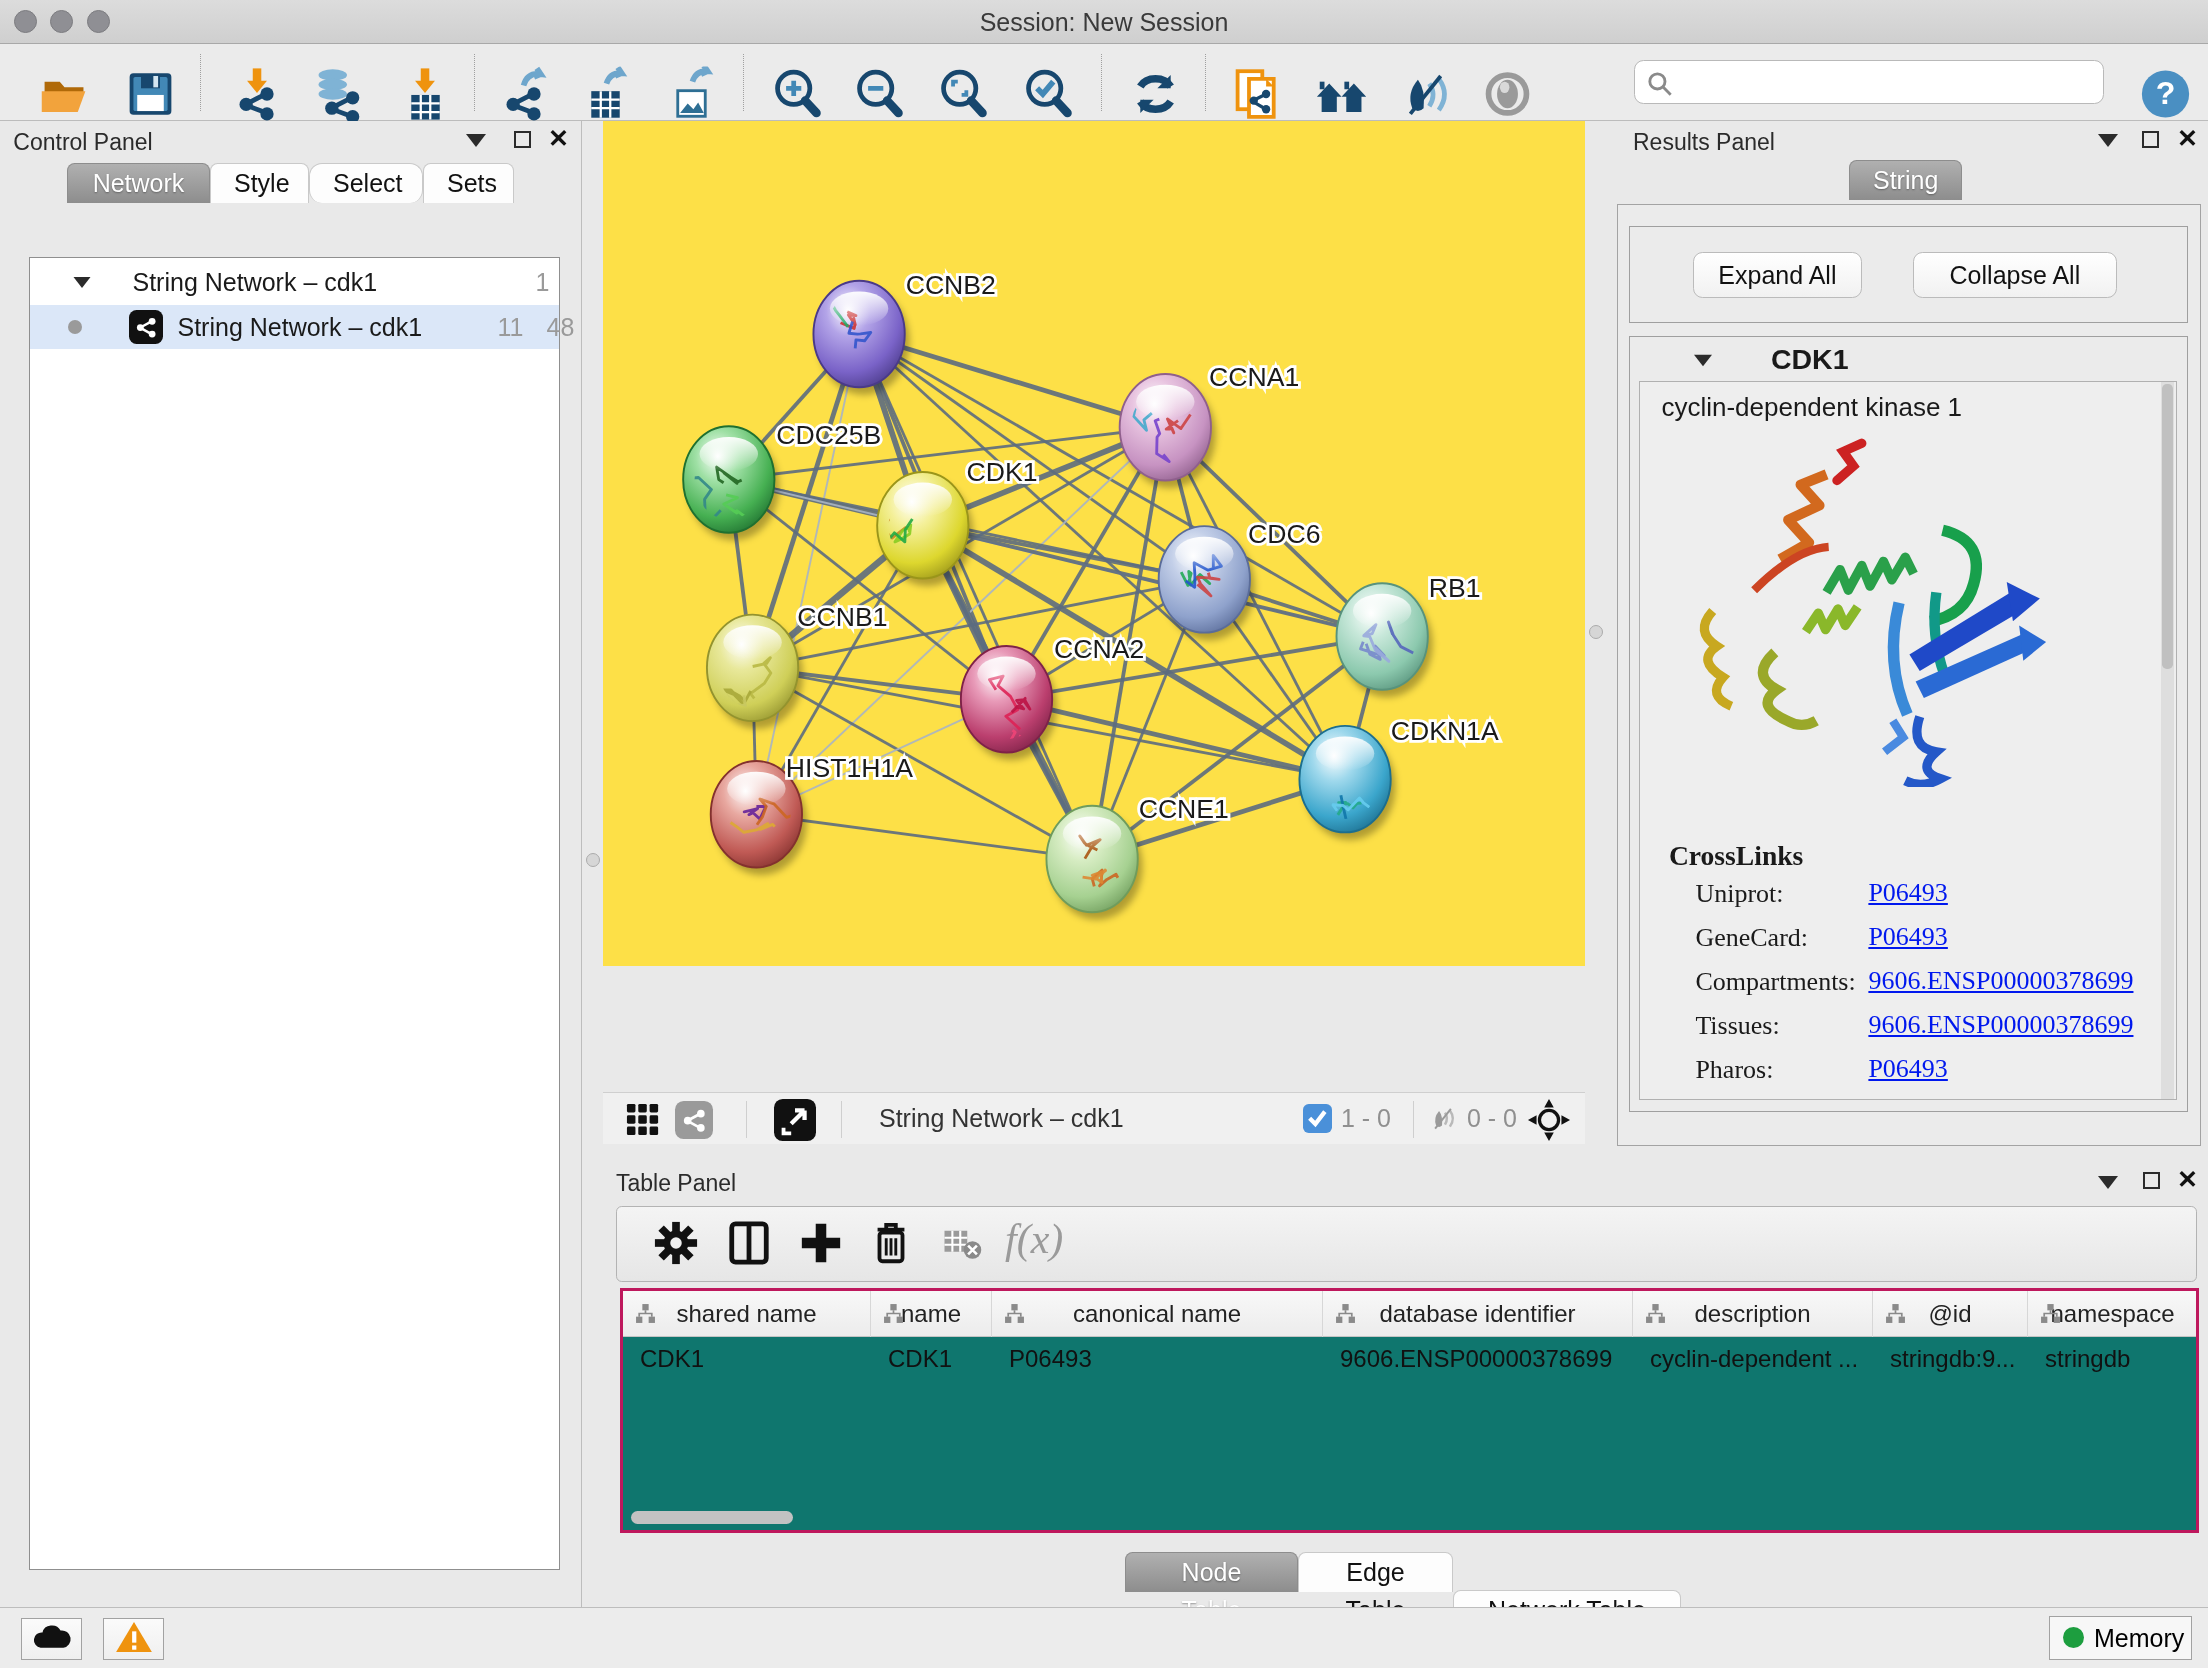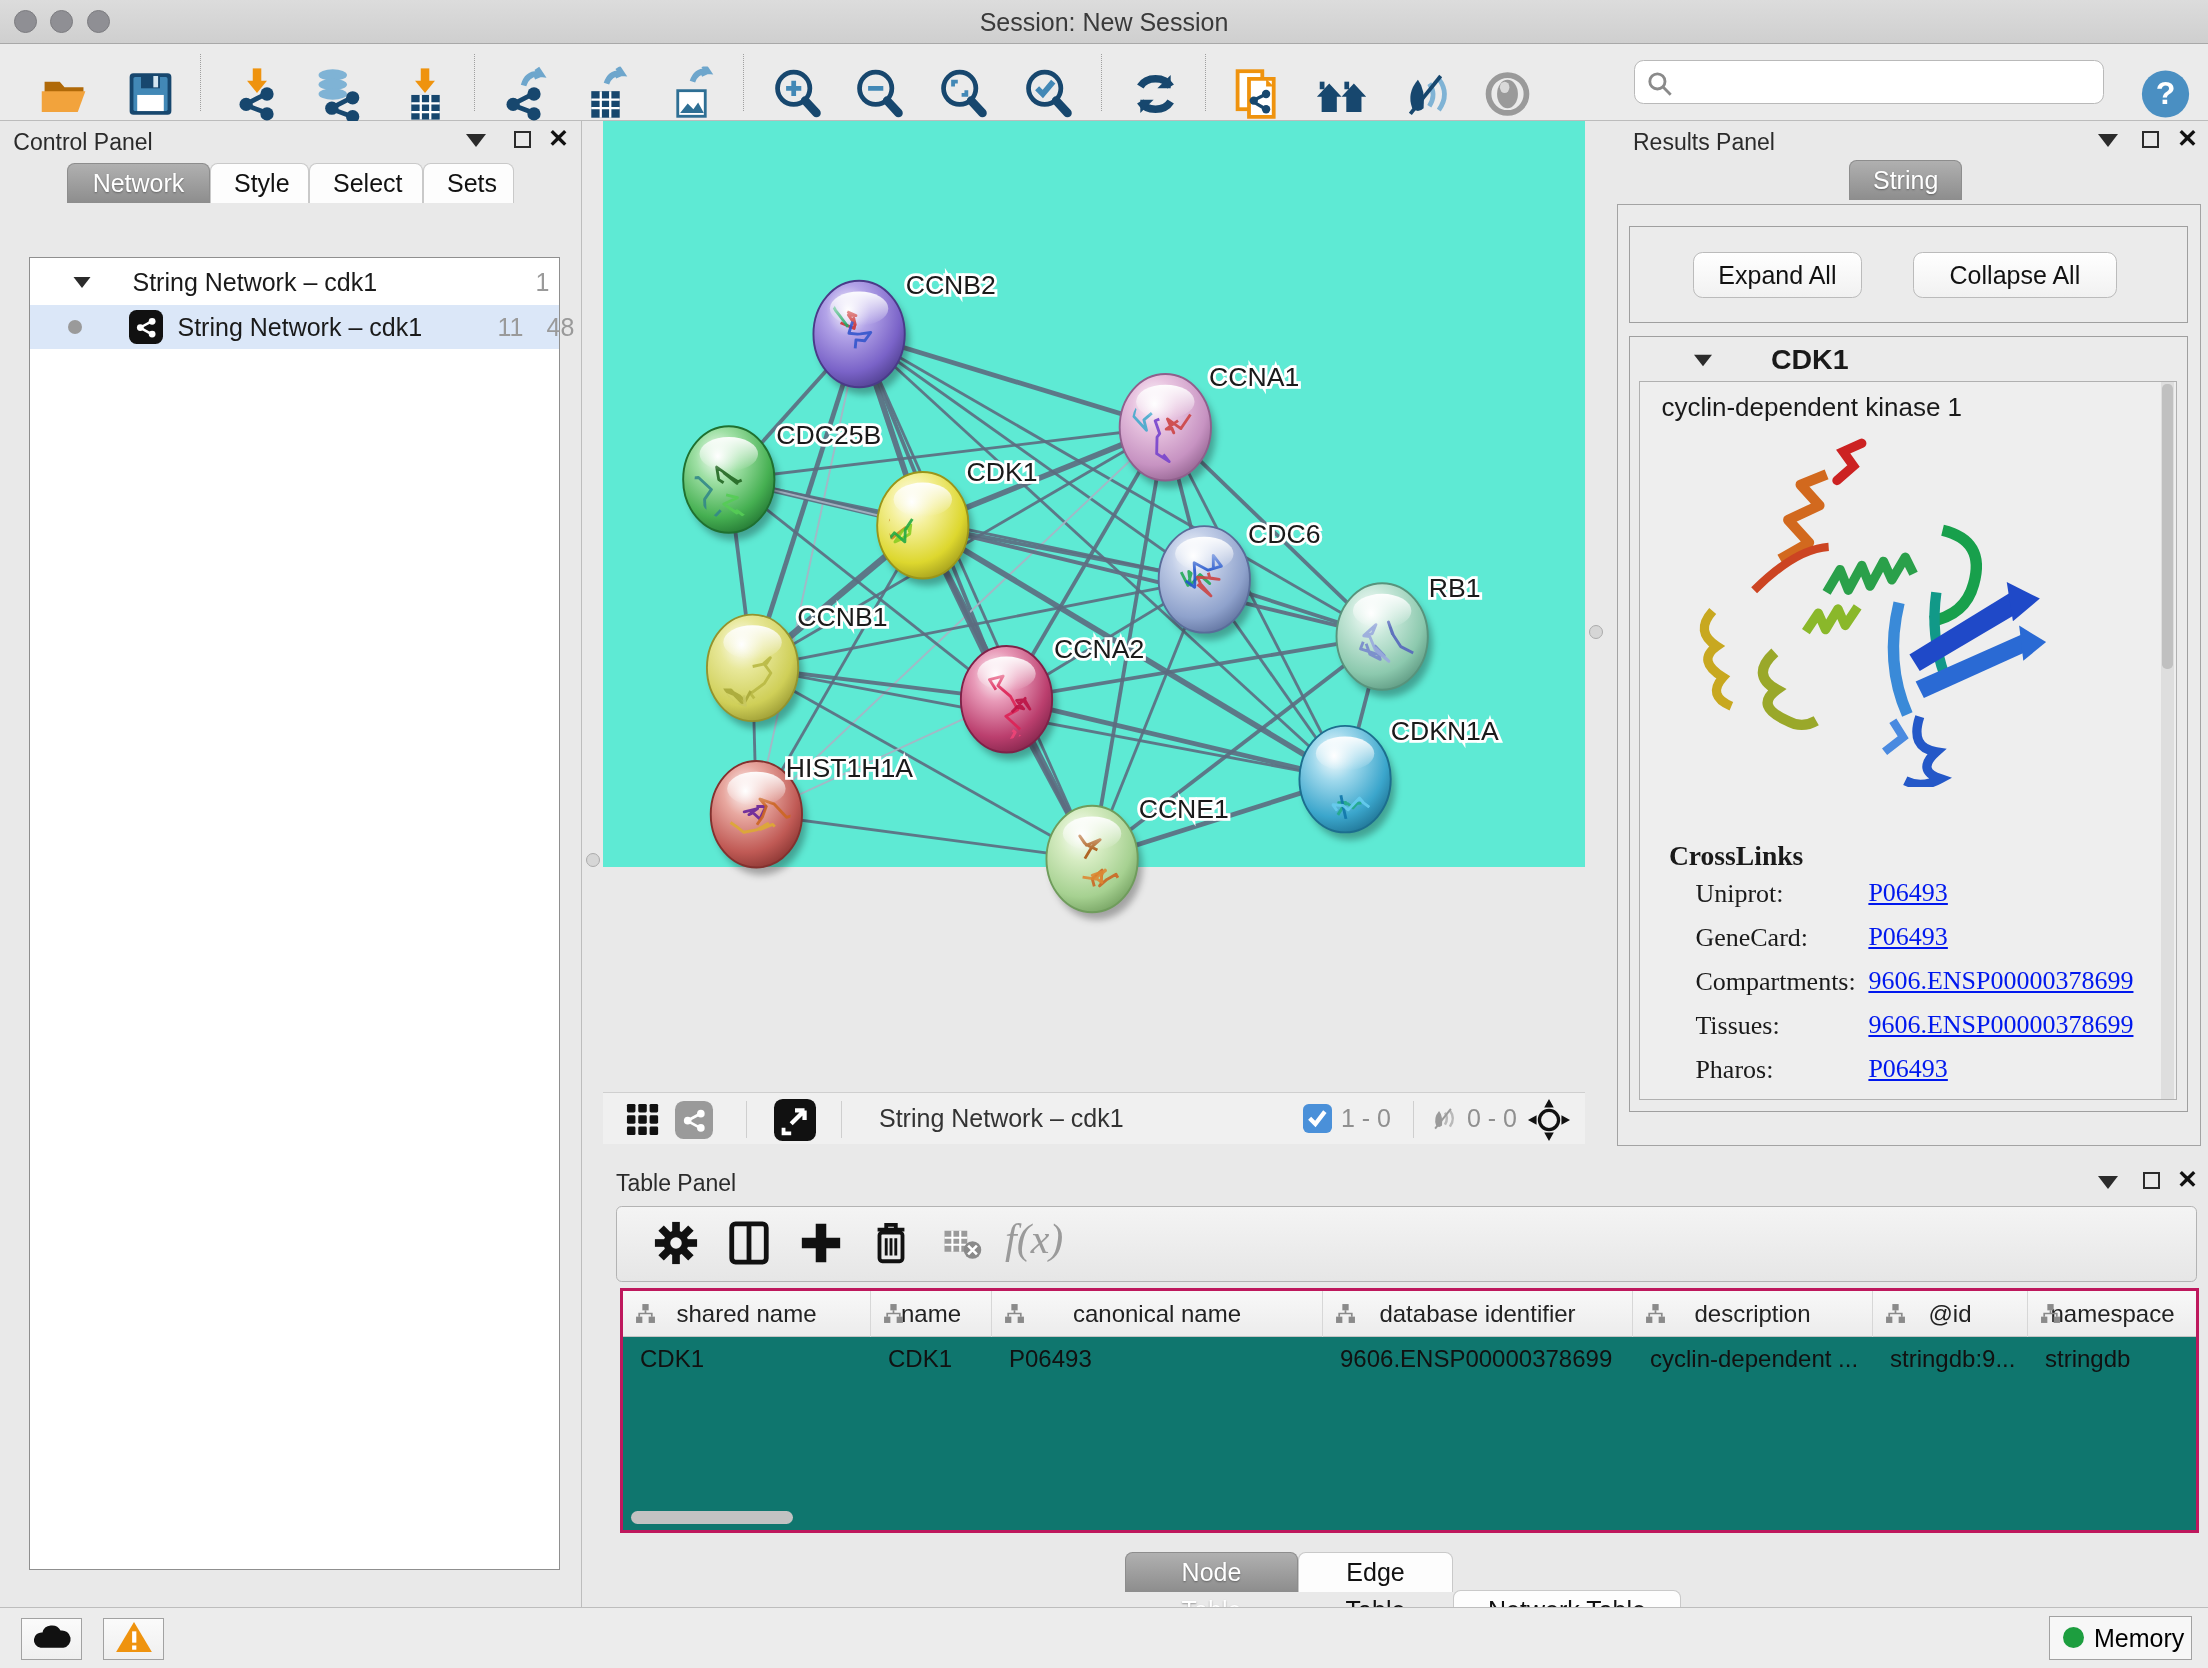--- a/index.html
+++ b/index.html
@@ -249,21 +249,21 @@
     </svg>
   </button>
 </div>
 
 <div class="cpanel">
   <div class="abs" style="left:13.3px;top:7.6px"><span class="phead-title">Control Panel</span></div>
   <span class="picon-tri abs" style="left:466px;top:13.3px"></span>
   <span class="picon-sq abs" style="left:514px;top:9.5px"></span>
   <span class="picon-x abs" style="left:548px;top:8.6px">✕</span>
 
-  <div class="abs" style="left:67px;top:42px" id="cp-tabs"><span class="tab seltab" style="width: 143px;">Network</span><span class="tab" style="width: 99px;">Style</span><span class="tab" style="width: 114px;">Select</span><span class="tab" style="width: 91px;">Sets</span></div>
+  <div class="abs" style="left:67px;top:42px" id="cp-tabs"><span class="tab seltab" style="width: 143px;">Network</span><span class="tab" style="width: 99px;">Style</span><span class="tab" style="width: 114px; border-radius: 13px;">Select</span><span class="tab" style="width: 91px;">Sets</span></div>
 
 
   <div class="treebox">
     <div class="trow" style="top:2.9px">
       <span class="picon-tri abs" style="left:42px;top:15px;transform:scale(.85)"></span>
       <span class="abs" style="left:103px;top:7.6px">String Network – cdk1</span>
       <span class="cnt" style="left:506px;top:7.6px">1</span>
     </div>
     <div class="trow selrow" style="top:47px">
       <span class="abs" style="left:38px;top:15px;width:14.3px;height:14.3px;border-radius:50%;background:#9a9a9a"></span>
@@ -279,21 +279,21 @@
       <span class="cnt" style="left:468px;top:7.6px">11</span>
       <span class="cnt" style="left:517px;top:7.6px">48</span>
     </div>
   </div>
 </div>
 
 <div class="abs" style="left:583px;top:121px;width:20px;height:1028px;background:#e9e9e9">
   <span class="dot-handle" style="left:2.9px;top:732px"></span>
 </div>
 
-<div class="abs" style="left:603px;top:121px;width:982px;height:746px;background:#5eead4">
+<div class="abs" style="left:603px;top:121px;width:982px;height:845px;background:#fde047">
   <svg id="netsvg" width="982" height="971" viewBox="0 0 1032 1021">
       <defs>
         <filter id="nblur" x="-50%" y="-50%" width="200%" height="200%">
           <feGaussianBlur stdDeviation="4"></feGaussianBlur>
         </filter>
         <linearGradient id="gloss" x1="0" y1="0" x2="0" y2="1">
           <stop offset="0%" stop-color="#ffffff" stop-opacity="0.95"></stop>
           <stop offset="100%" stop-color="#ffffff" stop-opacity="0"></stop>
         </linearGradient>
         <radialGradient id="ng0" cx="38%" cy="28%" r="80%">

